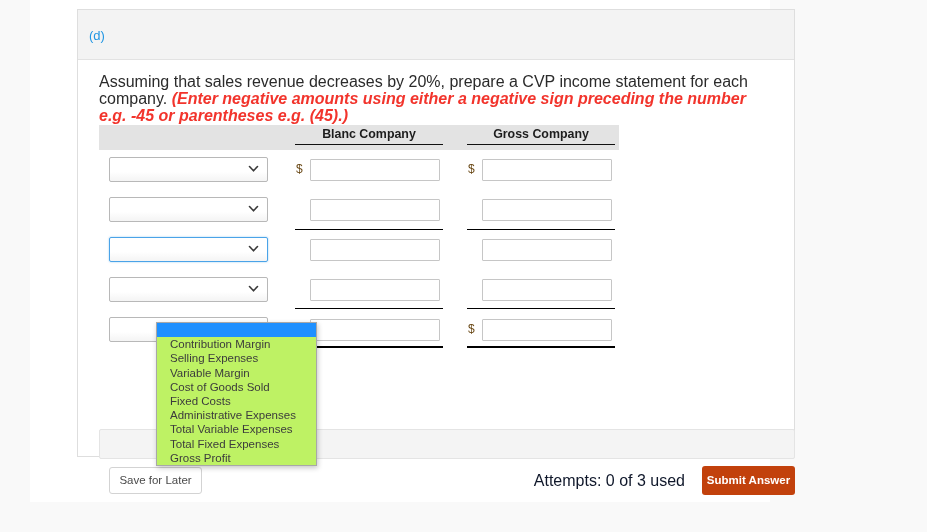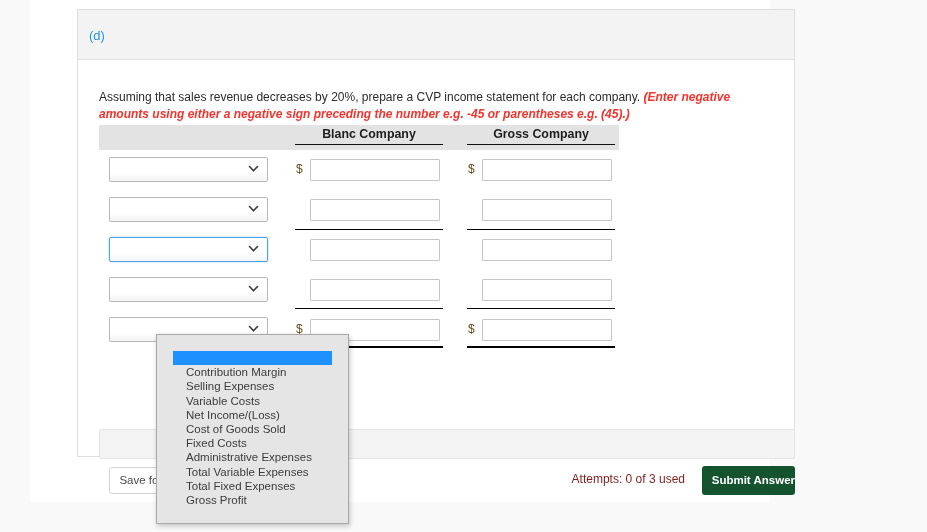--- a/index.html
+++ b/index.html
@@ -56,23 +56,23 @@
 
   #card-body {
     position: relative;
     padding: 0;
   }
 
   
   #instructions {
     position: absolute;
     left: 21px;
-    top: 29px;
+    top: 13px;
     width: 672px;
-    font-size: 12px;
+    font-size: 16px;
     line-height: 17px;
     color: #2b2b2b;
   }
   #instructions .hint {
     color: #f2342c;
     font-style: italic;
     font-weight: bold;
   }
 
   
@@ -204,51 +204,51 @@
     color: #4a4a4a;
     line-height: 25px;
     text-align: center;
     white-space: nowrap;
     overflow: hidden;
   }
   #attempts-text {
     position: absolute;
     right: 110px;
     top: 8px;
-    font-size: 12px;
-    color: #7f1d1d;
+    font-size: 16px;
+    color: #0f172a;
     white-space: nowrap;
   }
   #submit-button {
     position: absolute;
     right: 0;
     top: 2px;
     width: 93px;
     height: 29px;
-    background: #14532d;
+    background: #c2410c;
     border-radius: 3px;
     color: #ffffff;
     font-size: 11.5px;
     font-weight: bold;
     line-height: 29px;
-    text-align: right;
+    text-align: center;
     cursor: pointer;
   }
 
   
   #dropdown-list {
     position: absolute;
     left: 78px;
-    top: 274px;
+    top: 262px;
     width: 159px;
-    background: #e5e5e5;
+    background: #bef264;
     border: 1px solid #a8a8a8;
     box-shadow: 1px 2px 5px rgba(0,0,0,0.22);
     z-index: 50;
-    padding: 16px;
+    padding: 0;
     margin: 0;
     list-style: none;
   }
   #dropdown-list li {
     height: 14.2px;
     line-height: 14.2px;
     padding: 0 4px 0 13px;
     font-size: 11.5px;
     color: #3c3c3c;
     white-space: nowrap;
@@ -360,22 +360,21 @@
       <div id="action-bar">
         <div id="save-later-button">Save for Later</div>
         <div id="attempts-text">Attempts: 0 of 3 used</div>
         <div id="submit-button">Submit Answer</div>
       </div>
 
       <ul id="dropdown-list">
           <li class="selected"></li>
           <li>Contribution Margin</li>
           <li>Selling Expenses</li>
-          <li>Variable Costs</li>
-          <li>Net Income/(Loss)</li>
+          <li>Variable Margin</li>
           <li>Cost of Goods Sold</li>
           <li>Fixed Costs</li>
           <li>Administrative Expenses</li>
           <li>Total Variable Expenses</li>
           <li>Total Fixed Expenses</li>
           <li>Gross Profit</li>
         </ul>
 
     </div>
   </div>

